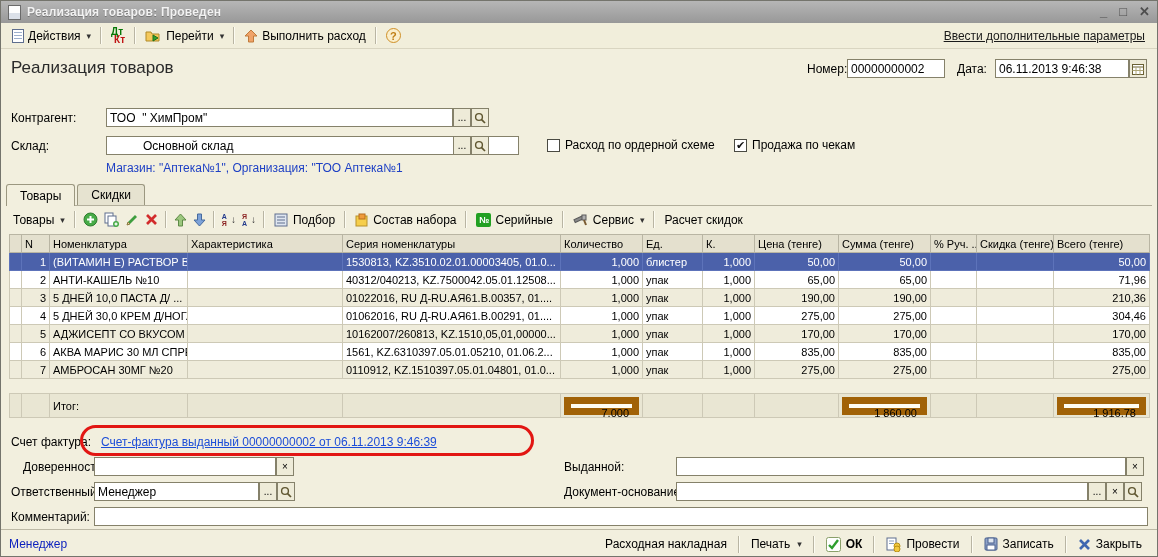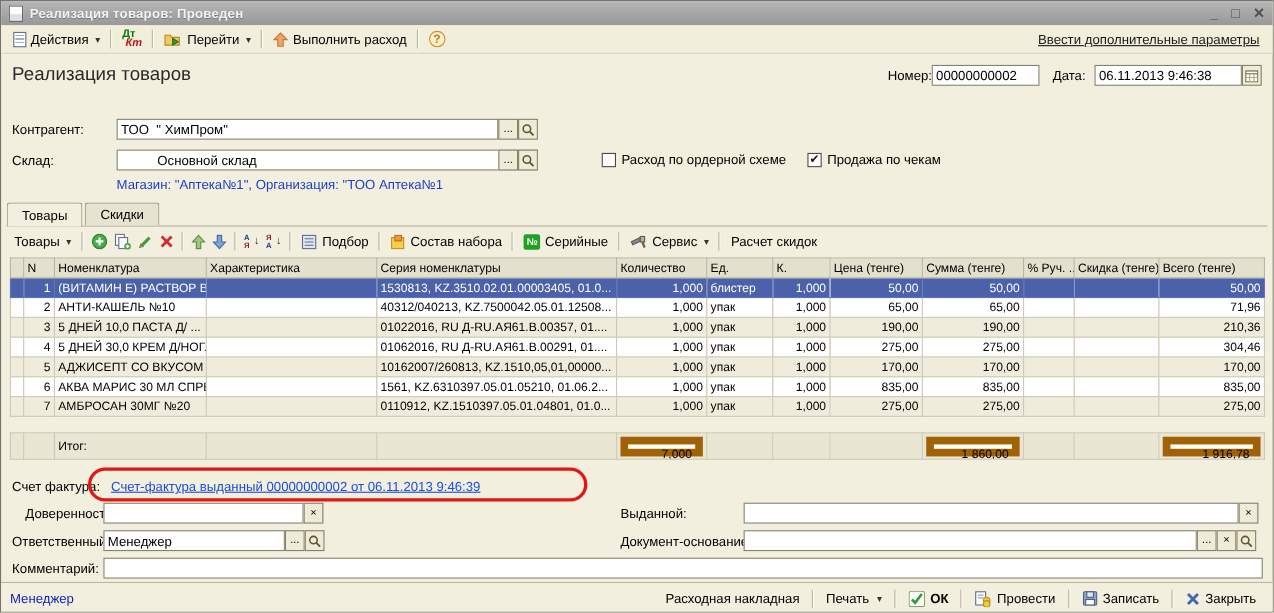--- a/index.html
+++ b/index.html
@@ -21,21 +21,21 @@
   .toolbar { position:absolute; top:22px; left:0; right:0; height:26px; background:#f1eedb;
     border-bottom:1px solid #d9d5c1; display:flex; align-items:center; padding:0 6px; }
   .tbtn { display:inline-flex; align-items:center; gap:4px; padding:2px 5px; white-space:nowrap; cursor:default; }
   .vsep { width:2px; height:17px; border-left:1px solid #b9b5a3; border-right:1px solid #fdfcf2; margin:0 4px; }
   .dd { font-size:9px; color:#333; margin-left:2px; }
   .toolbar-link { margin-left:auto; text-decoration:underline; color:#1a1a1a; padding-right:6px; cursor:pointer; white-space:nowrap; }
 
   .mini-doc { width:12px; height:14px; background:#fff; border:1px solid #5e6e8e;
     box-shadow:inset 0 0 0 1px #fff; background-image:repeating-linear-gradient(#fff 0 2px,#9db0cc 2px 3px); }
   .dtkt { display:inline-flex; flex-direction:column; font-size:10px; font-weight:bold; line-height:8px; font-family:"Liberation Sans",sans-serif;justify-content:space-between; }
-  .dtkt .dt { color:#067806; } .dtkt .kt { color:#c01414; margin-left:3px;font-style:italic; }
+  .dtkt .dt { color:#067806; } .dtkt .kt { color:#c01414; margin-left:3px; }
   .help-circle { width:15px; height:15px; border-radius:50%; border:1px solid #cf9028; color:#bf7d14;
     background:#faeecb; font-weight:bold; font-size:11px; display:inline-flex; align-items:center; justify-content:center; }
 
   
   .form-title { position:absolute; left:10px; top:57px; font-size:17px; color:#2a2a2a; }
   .lbl { position:absolute; font-size:12px; color:#000; white-space:nowrap; }
   .inp { position:absolute; height:19px; background:#fff; border:1px solid #85816a; font-size:12px;
     padding:0 3px; font-family:inherit; color:#000; }
   .sqbtn { position:absolute; width:18px; height:19px; background:#eeebd8; border:1px solid #85816a;
     display:inline-flex; align-items:center; justify-content:center; font-size:10px; cursor:pointer; line-height:1; }
@@ -165,21 +165,21 @@
   <input class="inp" style="left: 105px; top: 107px; width: 347px;" readonly="" value="ТОО  &quot; ХимПром&quot;">
   <span class="sqbtn" style="left:452px; top:107px;">...</span>
   <span class="sqbtn" style="left:470px; top:107px;">
     <svg width="12" height="12">
       <circle cx="5" cy="5" r="3.4" fill="none" stroke="#5f5630" stroke-width="1.4"></circle>
       <line x1="7.6" y1="7.6" x2="11" y2="11" stroke="#5f5630" stroke-width="1.7"></line>
     </svg>
   </span>
 
   <span class="lbl" style="left:10px; top:138px;">Склад:</span>
-  <input class="inp" style="left: 105px; top: 135px; width: 382px; padding-left: 36px;" readonly="" value="Основной склад">
+  <input class="inp" style="left: 105px; top: 135px; width: 413px; padding-left: 36px;" readonly="" value="Основной склад">
   <span class="sqbtn" style="left:452px; top:135px;">...</span>
   <span class="sqbtn" style="left:470px; top:135px;">
     <svg width="12" height="12">
       <circle cx="5" cy="5" r="3.4" fill="none" stroke="#5f5630" stroke-width="1.4"></circle>
       <line x1="7.6" y1="7.6" x2="11" y2="11" stroke="#5f5630" stroke-width="1.7"></line>
     </svg>
   </span>
 
   <span class="chk" style="left:546px; top:137px;">
     <span class="box"></span>

